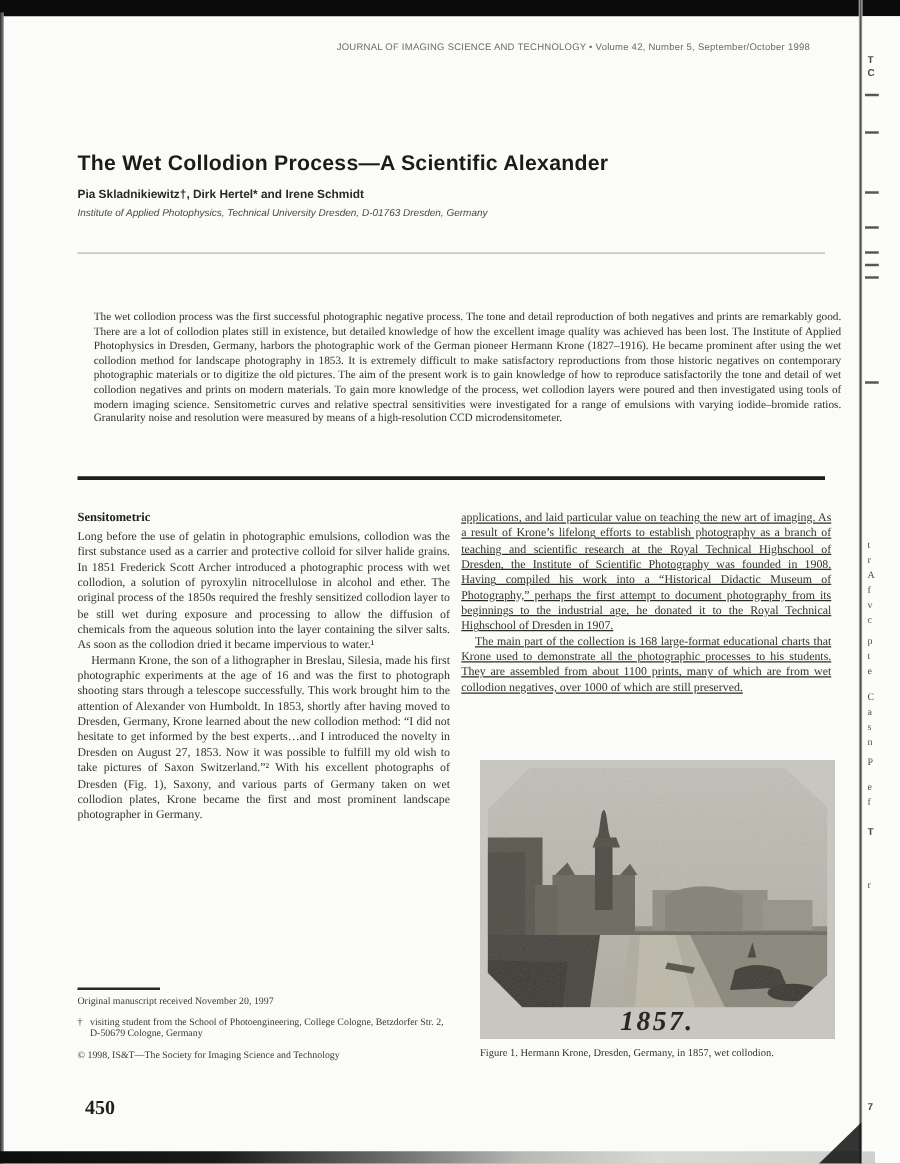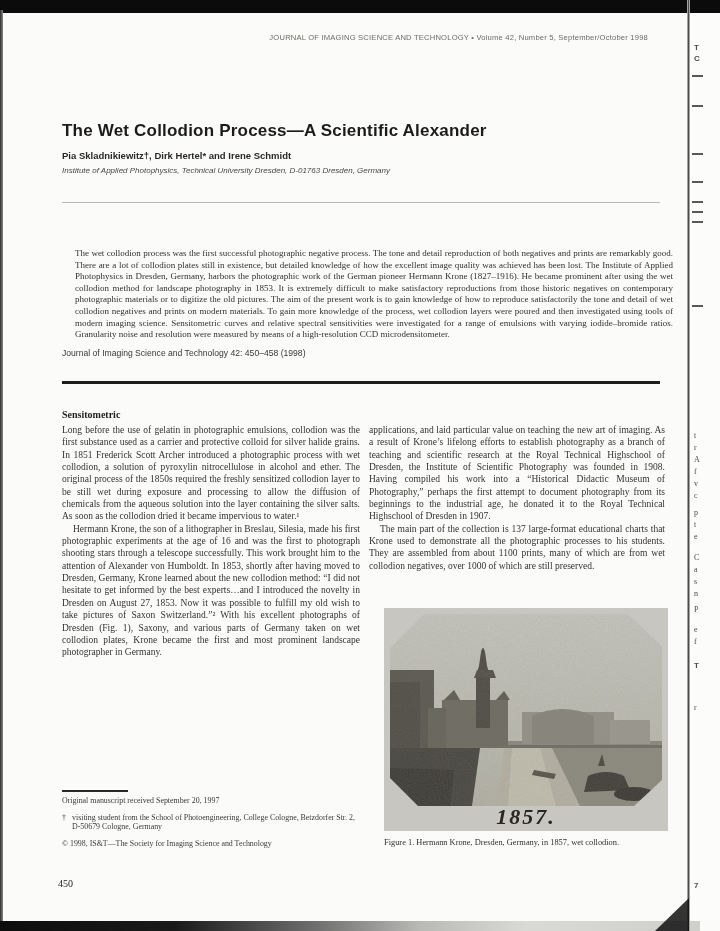--- a/index.html
+++ b/index.html
@@ -39,33 +39,33 @@
 
   
   .abstract{position:absolute;left:75px;top:228px;width:598px;
     font-size:9px;line-height:11.6px;text-align:justify;color:#33312e;margin-top:20px;}
   .citation{position:absolute;left:62px;top:348px;width:598px;
     font-family:"Liberation Sans",sans-serif;font-size:8.6px;color:#3a3836;}
   .rule-thick{position:absolute;left:62px;top:381px;width:598px;height:3px;background:#1e1d1c;}
 
   
   .colL{position:absolute;left:62px;top:409px;width:298px;}
-  .colR{position:absolute;left:369px;top:424px;width:296px;}
+  .colR{position:absolute;left:369px;top:409px;width:296px;text-decoration:underline;}
   .intro-head{font-size:10px;font-weight:bold;color:#201f1e;margin:0 0 4px 0;}
   .body p{margin:0;font-size:9.5px;line-height:12.35px;text-align:justify;color:#34322f;}
   .body p.ind{text-indent:11px;}
 
   
   .footnotes{position:absolute;left:62px;top:790px;width:300px;font-size:7.9px;line-height:9.6px;color:#3c3a37;}
   .fnrule{width:66px;height:2px;background:#2a2927;margin-bottom:4px;}
   .fn{margin-bottom:7px;}
   .fn .mk{display:inline-block;width:10px;}
   .fn.hang{padding-left:10px;}
   .fn.hang .mk{margin-left:-10px;}
-  .pagenum{position:absolute;left:58px;top:878px;font-size:10px;font-weight:normal;color:#1f1e1d;}
+  .pagenum{position:absolute;left:68px;top:878px;font-size:16px;font-weight:bold;color:#1f1e1d;}
 
   
   .figure{position:absolute;left:384px;top:608px;width:284px;}
   .mount{width:284px;height:223px;background:#fca5a5;box-shadow:inset 0 0 0 1px #b3b2ad;position:relative;}
   .figcap{margin-top:7px;font-size:8.4px;line-height:10.2px;text-align:left;color:#33312e;}
   .figcap b{font-weight:normal;}
 </style>
 </head>
 <body>
 
@@ -110,41 +110,40 @@
   </div>
 
   <div class="jheader">JOURNAL OF IMAGING SCIENCE AND TECHNOLOGY • Volume 42, Number 5, September/October 1998</div>
 
   <h1 class="title">The Wet Collodion Process—A Scientific Alexander</h1>
   <div class="authors">Pia Skladnikiewitz†, Dirk Hertel* and Irene Schmidt</div>
   <div class="affil">Institute of Applied Photophysics, Technical University Dresden, D-01763 Dresden, Germany</div>
   <div class="rule-thin"></div>
 
   <div class="abstract">The wet collodion process was the first successful photographic negative process. The tone and detail reproduction of both negatives and prints are remarkably good. There are a lot of collodion plates still in existence, but detailed knowledge of how the excellent image quality was achieved has been lost. The Institute of Applied Photophysics in Dresden, Germany, harbors the photographic work of the German pioneer Hermann Krone (1827–1916). He became prominent after using the wet collodion method for landscape photography in 1853. It is extremely difficult to make satisfactory reproductions from those historic negatives on contemporary photographic materials or to digitize the old pictures. The aim of the present work is to gain knowledge of how to reproduce satisfactorily the tone and detail of wet collodion negatives and prints on modern materials. To gain more knowledge of the process, wet collodion layers were poured and then investigated using tools of modern imaging science. Sensitometric curves and relative spectral sensitivities were investigated for a range of emulsions with varying iodide–bromide ratios. Granularity noise and resolution were measured by means of a high-resolution CCD microdensitometer.</div>
-  <div class="citation">Journal of Imaging Science and Technology 42: 450–458 (1998)</div>
   <div class="rule-thick"></div>
 
   <div class="colL body">
     <div class="intro-head">Sensitometric</div>
     <p>Long before the use of gelatin in photographic emulsions, collodion was the first substance used as a carrier and protective colloid for silver halide grains. In 1851 Frederick Scott Archer introduced a photographic process with wet collodion, a solution of pyroxylin nitrocellulose in alcohol and ether. The original process of the 1850s required the freshly sensitized collodion layer to be still wet during exposure and processing to allow the diffusion of chemicals from the aqueous solution into the layer containing the silver salts. As soon as the collodion dried it became impervious to water.¹</p>
     <p class="ind">Hermann Krone, the son of a lithographer in Breslau, Silesia, made his first photographic experiments at the age of 16 and was the first to photograph shooting stars through a telescope successfully. This work brought him to the attention of Alexander von Humboldt. In 1853, shortly after having moved to Dresden, Germany, Krone learned about the new collodion method: “I did not hesitate to get informed by the best experts…and I introduced the novelty in Dresden on August 27, 1853. Now it was possible to fulfill my old wish to take pictures of Saxon Switzerland.”² With his excellent photographs of Dresden (Fig. 1), Saxony, and various parts of Germany taken on wet collodion plates, Krone became the first and most prominent landscape photographer in Germany.</p>
   </div>
 
   <div class="footnotes">
     <div class="fnrule"></div>
-    <div class="fn">Original manuscript received September 20, 1997</div>
+    <div class="fn">Original manuscript received November 20, 1997</div>
     <div class="fn hang"><span class="mk">†</span><span>visiting student from the School of Photoengineering, College Cologne, Betzdorfer Str. 2, D-50679 Cologne, Germany</span></div>
     <div class="fn">© 1998, IS&amp;T—The Society for Imaging Science and Technology</div>
   </div>
 
   <div class="pagenum">450</div>
 
   <div class="colR body">
     <p>applications, and laid particular value on teaching the new art of imaging. As a result of Krone’s lifelong efforts to establish photography as a branch of teaching and scientific research at the Royal Technical Highschool of Dresden, the Institute of Scientific Photography was founded in 1908. Having compiled his work into a “Historical Didactic Museum of Photography,” perhaps the first attempt to document photography from its beginnings to the industrial age, he donated it to the Royal Technical Highschool of Dresden in 1907.</p>
-    <p class="ind">The main part of the collection is 137 large-format educational charts that Krone used to demonstrate all the photographic processes to his students. They are assembled from about 1100 prints, many of which are from wet collodion negatives, over 1000 of which are still preserved.</p>
+    <p class="ind">The main part of the collection is 168 large-format educational charts that Krone used to demonstrate all the photographic processes to his students. They are assembled from about 1100 prints, many of which are from wet collodion negatives, over 1000 of which are still preserved.</p>
   </div>
 
   <div class="figure">
     <div class="mount">
       <svg width="284" height="223" viewBox="0 0 284 223">
         <defs>
           <linearGradient id="sky" x1="0" y1="0" x2="0" y2="1">
             <stop offset="0" stop-color="#c9c8c0"></stop>
             <stop offset="0.6" stop-color="#bdbcb2"></stop>
             <stop offset="1" stop-color="#b2b0a4"></stop>

